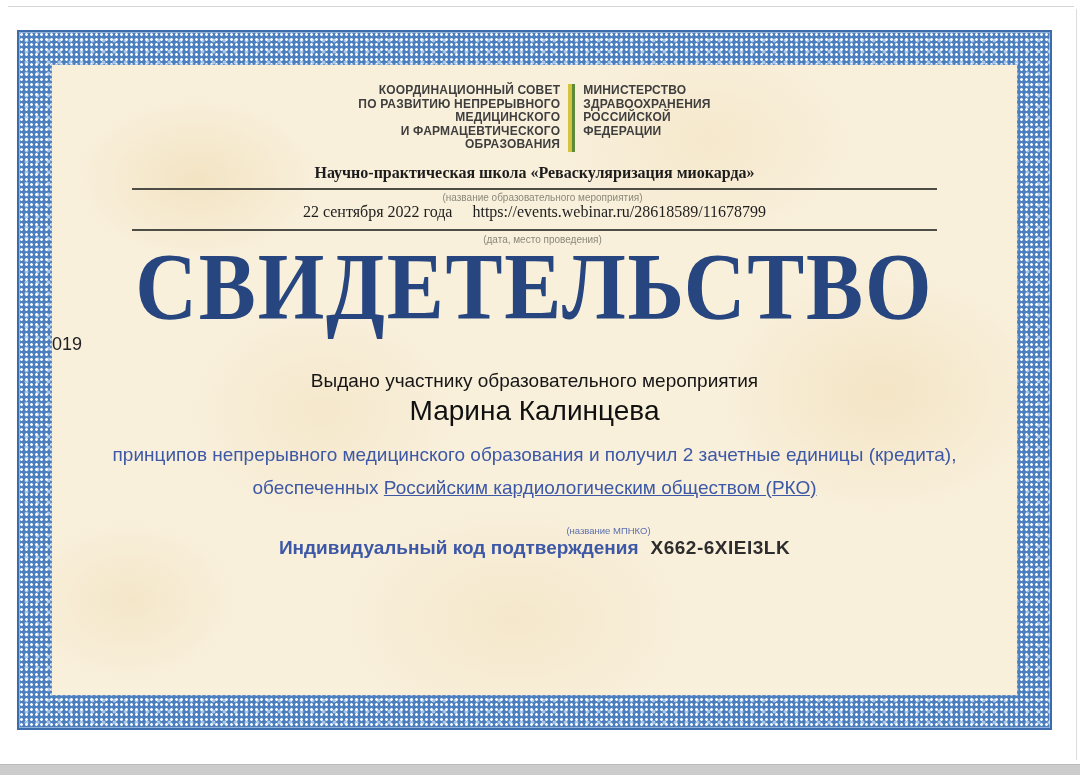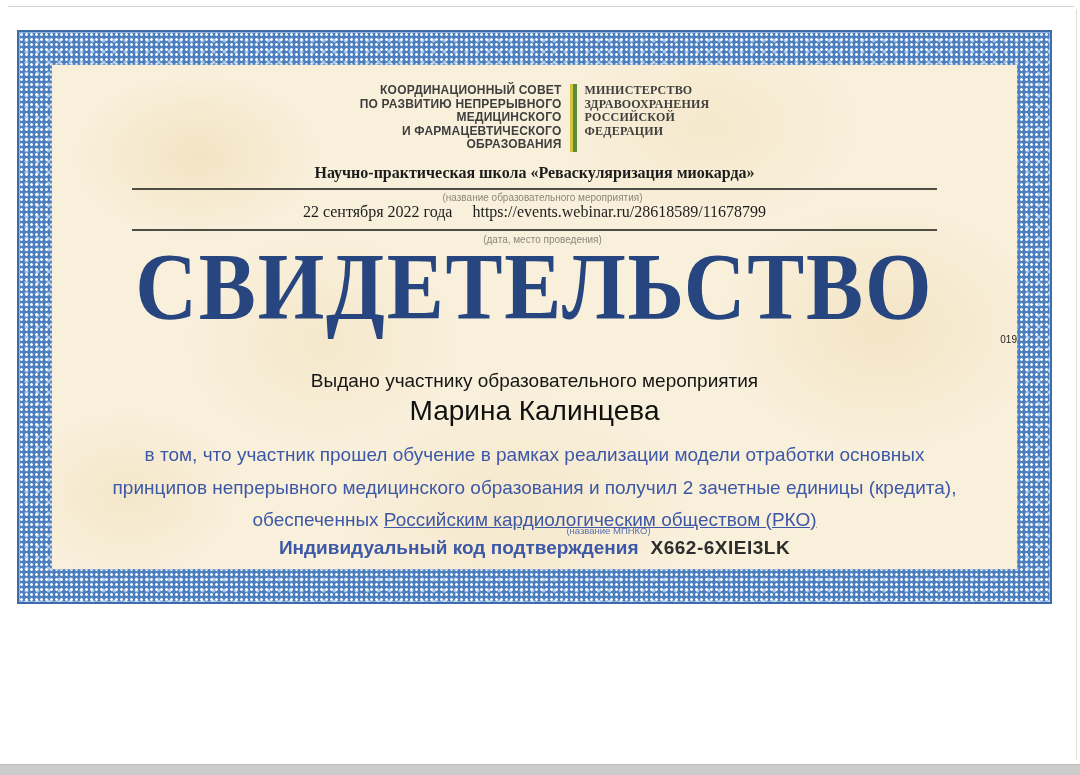--- a/index.html
+++ b/index.html
@@ -9,21 +9,21 @@
     font-family:"Liberation Sans", sans-serif;
     -webkit-font-smoothing:antialiased;
   }
   
   .win-top-line{position:absolute;top:6px;left:8px;right:6px;height:1px;background:#d4d4d4;}
   .win-right-line{position:absolute;top:9px;right:3px;width:1px;height:751px;background:#dcdcdc;}
   .win-bottom-band{position:absolute;left:0;right:0;bottom:0;height:10px;background:#cccccc;border-top:1px solid #bdbdbd;}
 
   
   .cert{
-    position:absolute;left:17px;top:30px;width:1035px;height:574px;
+    position:absolute;left:17px;top:30px;width:1035px;height:700px;
     box-sizing:border-box;padding:33px;
     background-color:#4c7fc0;
     background-image:
       radial-gradient(circle, rgba(255,255,255,.95) 1px, rgba(255,255,255,0) 1.7px),
       radial-gradient(circle, rgba(214,231,248,.65) 1.5px, rgba(255,255,255,0) 2.4px);
     background-size:5px 5px, 11px 11px;
     background-position:0 0, 2px 3px;
     border:2px solid #3c6cab;
     box-shadow:inset 0 0 0 1px rgba(255,255,255,.4);
   }
@@ -38,21 +38,21 @@
       radial-gradient(ellipse 240px 180px at 86% 52%, rgba(236,214,168,.45), rgba(236,214,168,0) 70%),
       radial-gradient(ellipse 260px 170px at 48% 88%, rgba(240,223,186,.5), rgba(240,223,186,0) 70%),
       radial-gradient(ellipse 160px 120px at 8% 85%, rgba(236,216,172,.4), rgba(236,216,172,0) 70%);
     box-shadow:0 0 0 1px rgba(110,145,190,.45);
   }
 
   
   .org-header{position:absolute;top:19px;left:0;width:100%;display:flex;justify-content:center;align-items:stretch;}
   .org-block{font-size:12px;font-weight:bold;line-height:13.5px;color:#3e3e3e;letter-spacing:.2px;}
   .org-left{text-align:right;padding-right:8px;}
-  .org-right{text-align:left;padding-left:8px;font-family:Liberation Serif, serif;}
+  .org-right{text-align:left;padding-left:8px;}
   .org-divider{width:7px;display:flex;}
   .org-divider .y{width:3.5px;}
   .org-divider .g{width:3.5px;}
 
   
   .event-name{position:absolute;top:99px;left:0;width:100%;text-align:center;
     font-family:"Liberation Serif", serif;font-weight:bold;font-size:16px;color:#1c1c1c;}
   .rule{position:absolute;left:80px;width:805px;border-top:2px solid #4d4d45;}
   .rule1{top:123px;}
   .rule2{top:164px;}
@@ -65,21 +65,21 @@
 
   
   .title-wrap{position:absolute;top:176px;left:0;width:100%;height:92px;text-align:center;line-height:92px;}
   .title-wrap span{
     display:inline-block;
     font-family:"Liberation Serif", serif;font-weight:bold;
     font-size:95px;letter-spacing:2px;color:#27457f;
     transform:scaleX(0.9);transform-origin:center;
     line-height:92px;
   }
-  .cert-number{position:absolute;top:269px;left:0;width:100%;text-align:right;font-size:10px;color:#222;}
+  .cert-number{position:absolute;top:269px;left:0;width:100%;text-align:left;font-size:18px;color:#222;}
 
   
   .issued-line{position:absolute;top:305px;left:0;width:100%;text-align:center;font-size:19px;color:#161616;}
   .participant{position:absolute;top:330px;left:0;width:100%;text-align:center;font-size:28px;color:#101010;}
 
   
   .body-para{position:absolute;top:374px;left:0;width:100%;text-align:center;
     font-size:19px;line-height:32.5px;color:#3d58a6;}
   .body-para .link{text-decoration:underline;color:#3d58a6;text-align:center;}
   .cap3{position:absolute;top:460px;left:74px;width:100%;text-align:center;font-size:9.5px;color:#5a6fae;}
@@ -131,21 +131,20 @@
 
     <div class="title-wrap">
       <span>СВИДЕТЕЛЬСТВО</span>
     </div>
     <div class="cert-number">019</div>
 
     <div class="issued-line">Выдано участнику образовательного мероприятия</div>
     <div class="participant">Марина Калинцева</div>
 
     <div class="body-para">
-      <div>в том, что участник прошел обучение в рамках реализации модели отработки основных</div>
       <div>принципов непрерывного медицинского образования и получил 2 зачетные единицы (кредита),</div>
       <div><span>обеспеченных </span><span class="link">Российским кардиологическим обществом (РКО)</span></div>
     </div>
     <div class="cap3">(название МПНКО)</div>
 
     <div class="code-row">
       <span class="code-label">Индивидуальный код подтверждения</span><span class="code-value">X662-6XIEI3LK</span>
     </div>
 
   </div>

